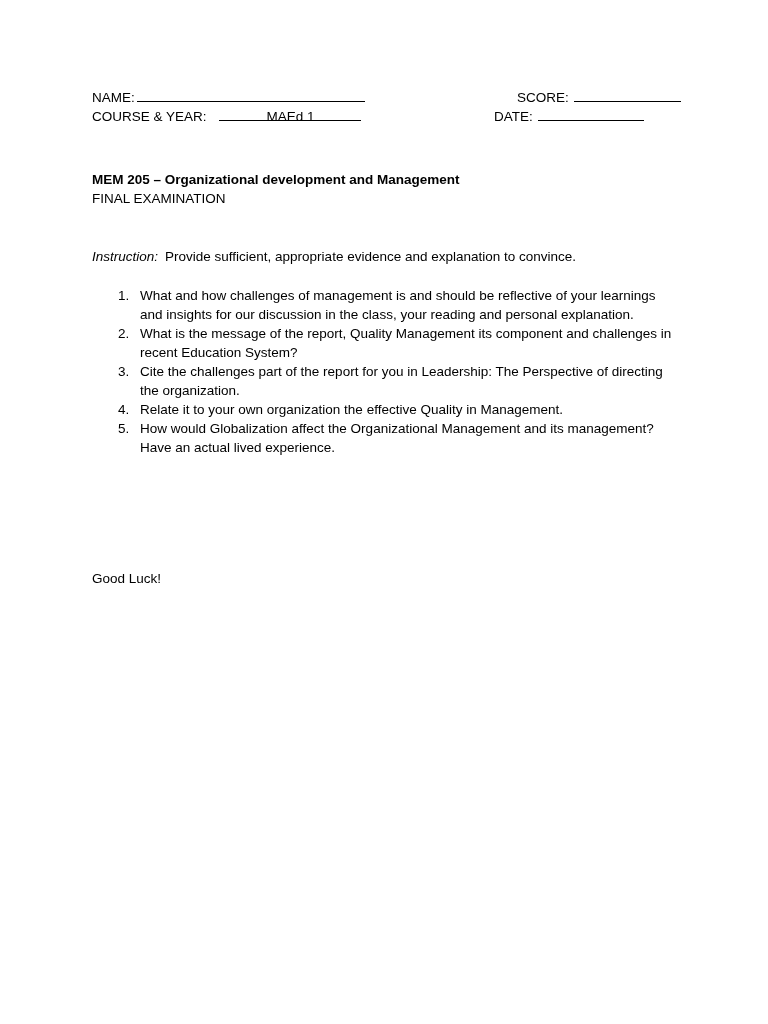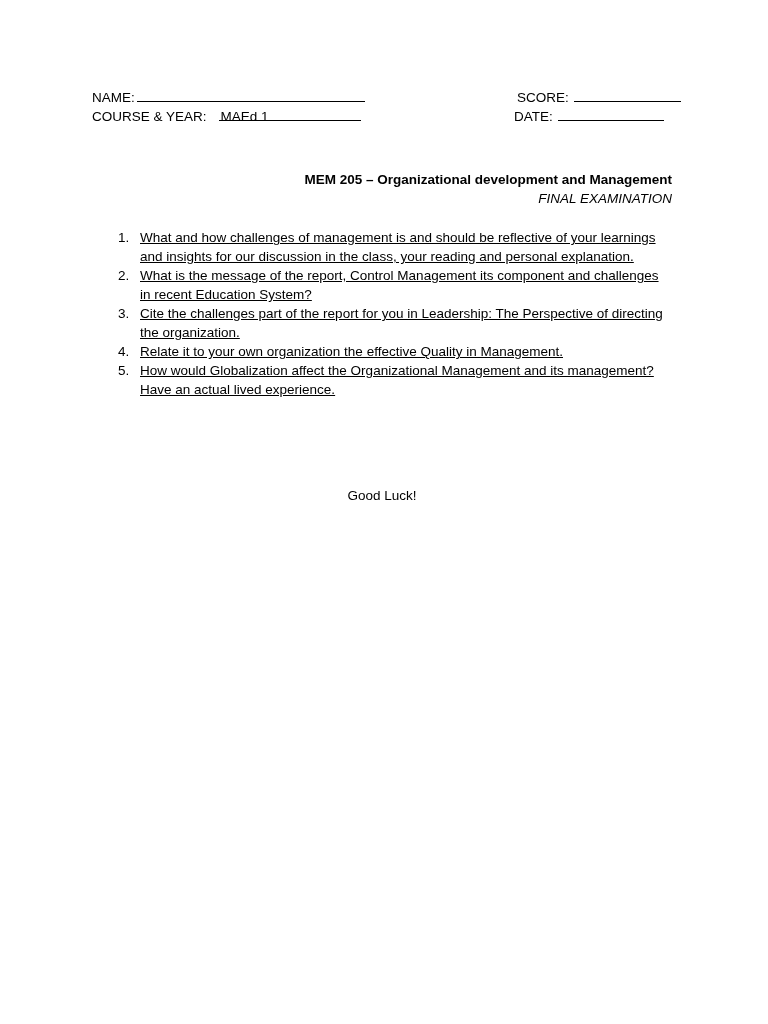--- a/index.html
+++ b/index.html
@@ -15,40 +15,41 @@
     line-height: 19px;
     padding: 88px 96px 8px 92px;
     overflow: hidden;
   }
   .hdr-row { position: relative; height: 19px; line-height: 19px; white-space: nowrap; }
   .blank {
     display: inline-block;
     border-bottom: 1.4px solid #000;
     height: 13px;
     vertical-align: baseline;
+    text-align: center;
   }
   .blank-name  { width: 228px; margin-left: 2px; }
   .blank-score { width: 107px; margin-left: 5px; }
   .blank-course{ width: 140px; margin-left: 12px; padding-left: 2px; }
   .blank-date  { width: 106px; margin-left: 5px; }
   .blank-prof  { width: 198px; margin-left: 6px; }
   .right-slot  { position: absolute; top: 0; }
   .slot-score  { left: 404px; margin-left: 21px; }
-  .slot-date   { left: 422px; }
-  .title-block { margin-top: 44px; text-align: right; }
+  .slot-date   { left: 402px; }
+  .title-block { margin-top: 44px; text-align: left; }
   .title-line  { font-weight: bold; }
-  .subtitle-line { font-style: italic; }
+  .subtitle-line { }
   .instruction { margin-top: 39px; }
   .instruction .instr-label { font-style: italic; }
   .instruction .instr-text { margin-left: 7px; }
   .question-list { margin-top: 20px; padding-left: 26px; }
   .question { display: flex; }
   .q-num { flex: none; width: 22px; }
-  .q-text { width: 534px; text-decoration: underline; }
-  .closing { margin-top: 87px; text-align: center; }
+  .q-text { width: 534px; }
+  .closing { margin-top: 112px; }
 </style>
 </head>
 <body>
 
 <div class="page">
 
   <div class="hdr-row">
     <span>NAME:</span><span class="blank blank-name"></span>
     <span class="right-slot slot-score">
       <span>SCORE:</span><span class="blank blank-score"></span>
@@ -61,29 +62,32 @@
       <span>DATE:</span><span class="blank blank-date"></span>
     </span>
   </div>
 
 
   <div class="title-block">
     <div class="title-line">MEM 205 – Organizational development and Management</div>
     <div class="subtitle-line">FINAL EXAMINATION</div>
   </div>
 
+  <div class="instruction">
+    <span class="instr-label">Instruction:</span><span class="instr-text">Provide sufficient, appropriate evidence and explanation to convince.</span>
+  </div>
 
   <div class="question-list">
     <div class="question">
       <span class="q-num">1.</span>
       <span class="q-text">What and how challenges of management is and should be reflective of your learnings and insights for our discussion in the class, your reading and personal explanation.</span>
     </div>
     <div class="question">
       <span class="q-num">2.</span>
-      <span class="q-text">What is the message of the report, Control Management its component and challenges in recent Education System?</span>
+      <span class="q-text">What is the message of the report, Quality Management its component and challenges in recent Education System?</span>
     </div>
     <div class="question">
       <span class="q-num">3.</span>
       <span class="q-text">Cite the challenges part of the report for you in Leadership: The Perspective of directing the organization.</span>
     </div>
     <div class="question">
       <span class="q-num">4.</span>
       <span class="q-text">Relate it to your own organization the effective Quality in Management.</span>
     </div>
     <div class="question">

